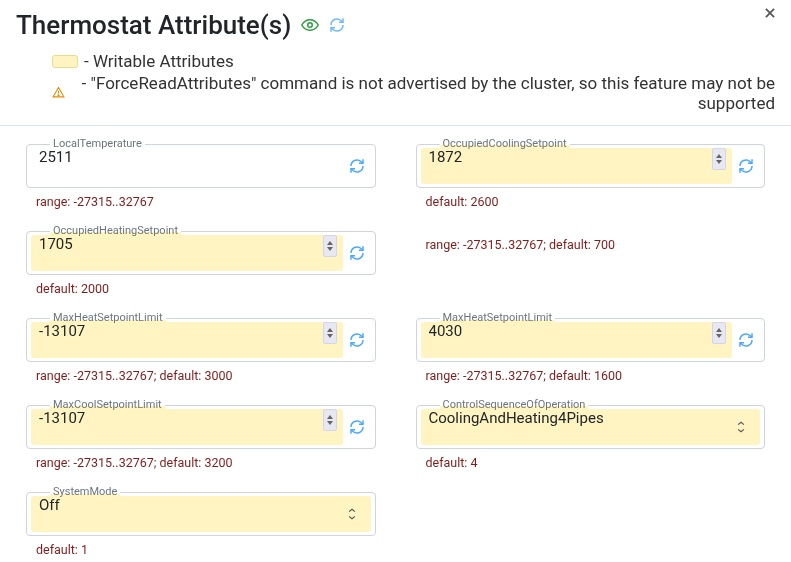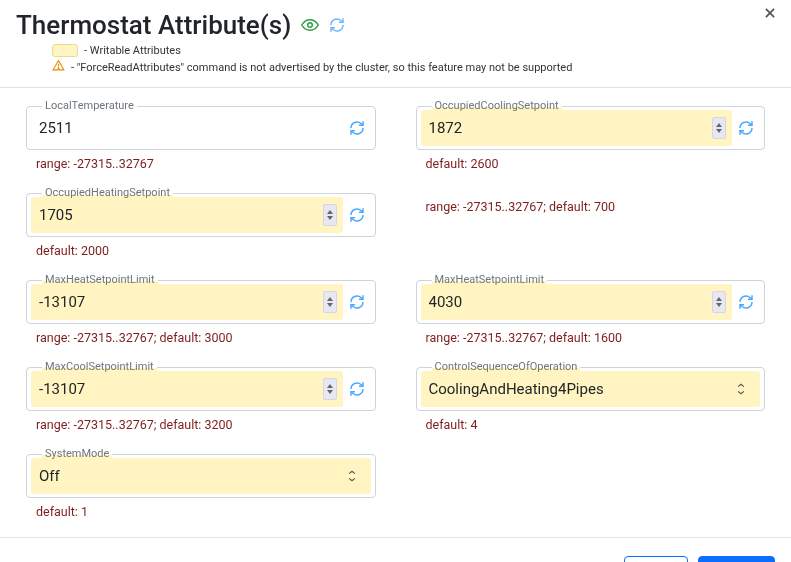--- a/index.html
+++ b/index.html
@@ -11,58 +11,58 @@
     background: #fff;
     width: 791px;
   }
   .modal { width: 791px; position: relative; }
   .header { padding: 10px 16px 12px 16px; position: relative; border-bottom: 1px solid #dee2e6; }
   .title-row { display: flex; align-items: center; gap: 10px; }
   .title { font-size: 26px; font-weight: 500; margin: 0; }
   .icon-btn { cursor: pointer; display: inline-flex; }
   .close-btn { position: absolute; top: 6px; right: 14px; cursor: pointer; color: #555; }
   .close-btn svg { width: 14px; height: 14px; }
-  .legend { margin-top: 4px; padding-left: 36px; font-size: 11px; color: #333; }
+  .legend { margin-top: 11px; padding-left: 36px; font-size: 17px; color: #333; text-align: right; }
   .legend-row { display: flex; align-items: center; gap: 6px; margin-top: 2px; }
   .swatch { width: 26px; height: 13px; border-radius: 3px; background: #fff4c2; border: 1px solid #e8dc8f; display: inline-block; }
   .warn-icon svg { width: 13px; height: 13px; }
   .body { padding: 18px 26px 18px 26px; border-bottom: 1px solid #dee2e6; }
   .grid { display: grid; grid-template-columns: 1fr 1fr; column-gap: 40px; row-gap: 22px; }
   .field { }
   .fieldset {
     position: relative;
     border: 1px solid #ced4da;
     border-radius: 4px;
     display: flex; align-items: center;
     padding: 2px 4px 2px 4px;
     height: 44px;
   }
   .fs-label {
     position: absolute;
-    top: -8px; left: 15px;
+    top: -8px; left: 23px;
     font-size: 11px;
     color: #6c757d;
     background: transparent;
     padding: 0 3px;
     z-index: 2;
   }
   .fs-label::before {
     content: "";
     position: absolute;
     left: 0; right: 0;
     top: 6px;
     height: 5px;
     background: #fff;
     z-index: -1;
   }
   .writable .fs-label::before { background: linear-gradient(#fff 50%, #fff4c2 50%); }
   .input-area {
     flex: 1;
     height: 36px;
-    display: flex; align-items: center;
+    display: flex; 
     padding: 0 6px 0 8px;
     border-radius: 3px;
     background: transparent;
     gap: 6px;
   }
   .writable .input-area { background: #fff4c2; gap: 33px; }
   .value {
     flex: 1;
     font-size: 15px;
     color: #212529;

